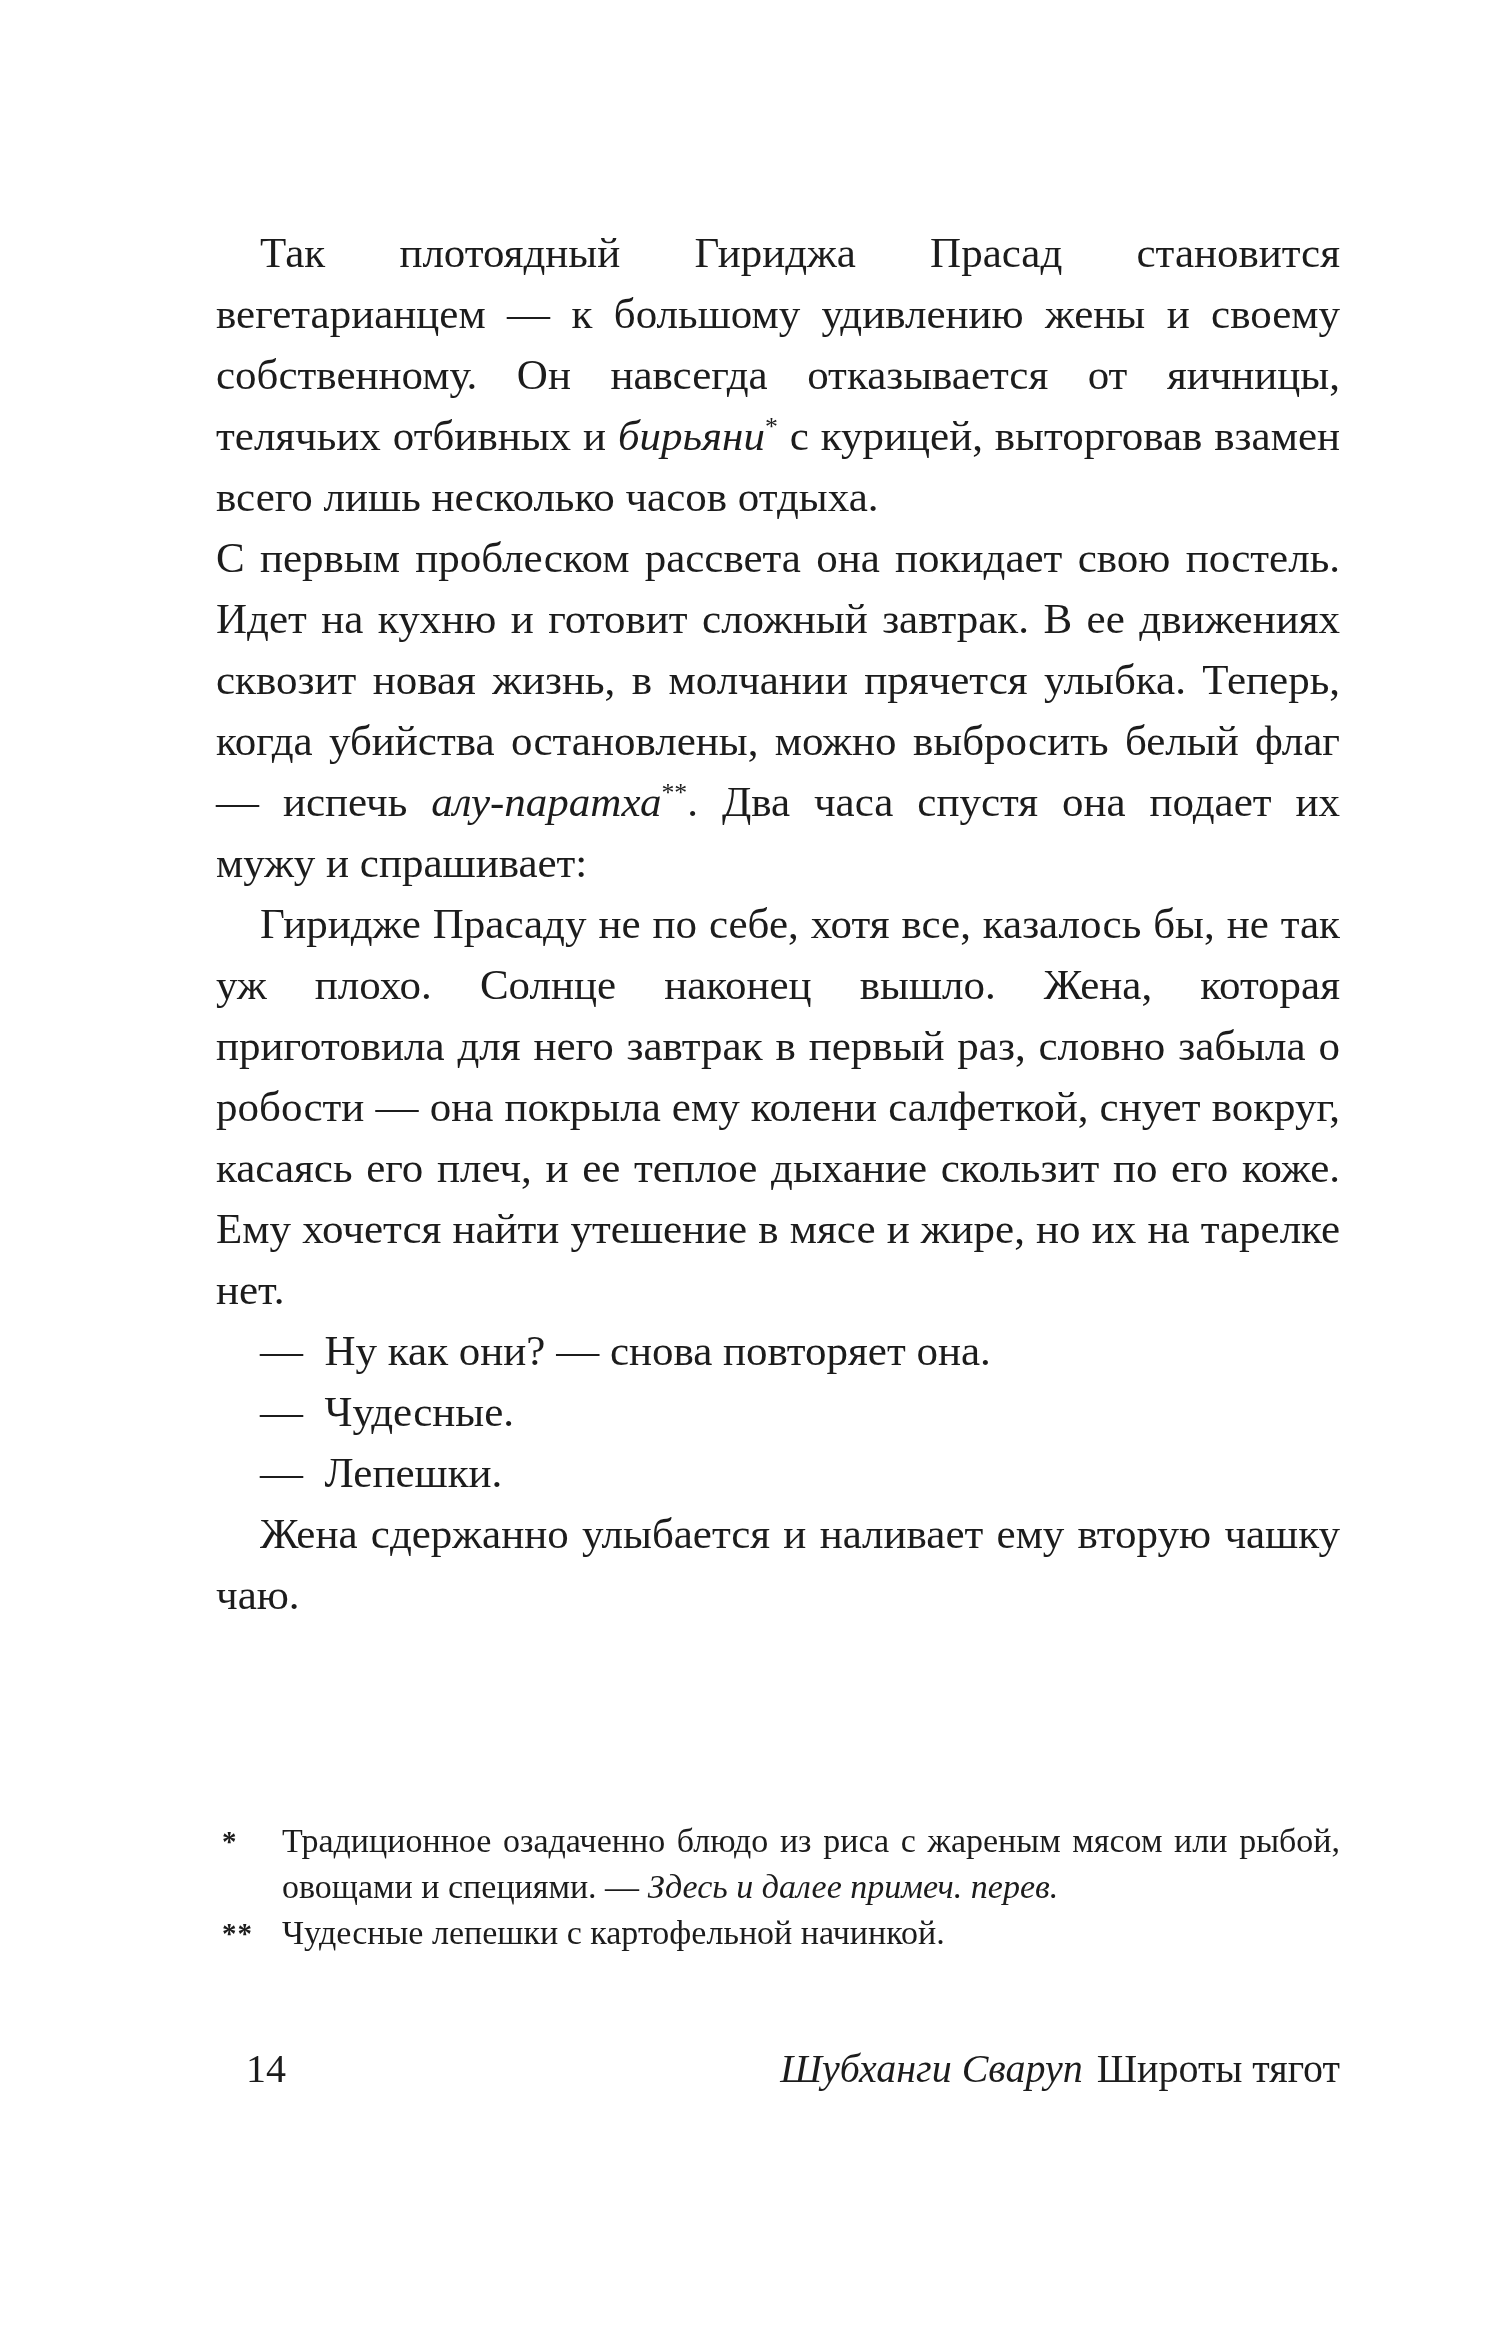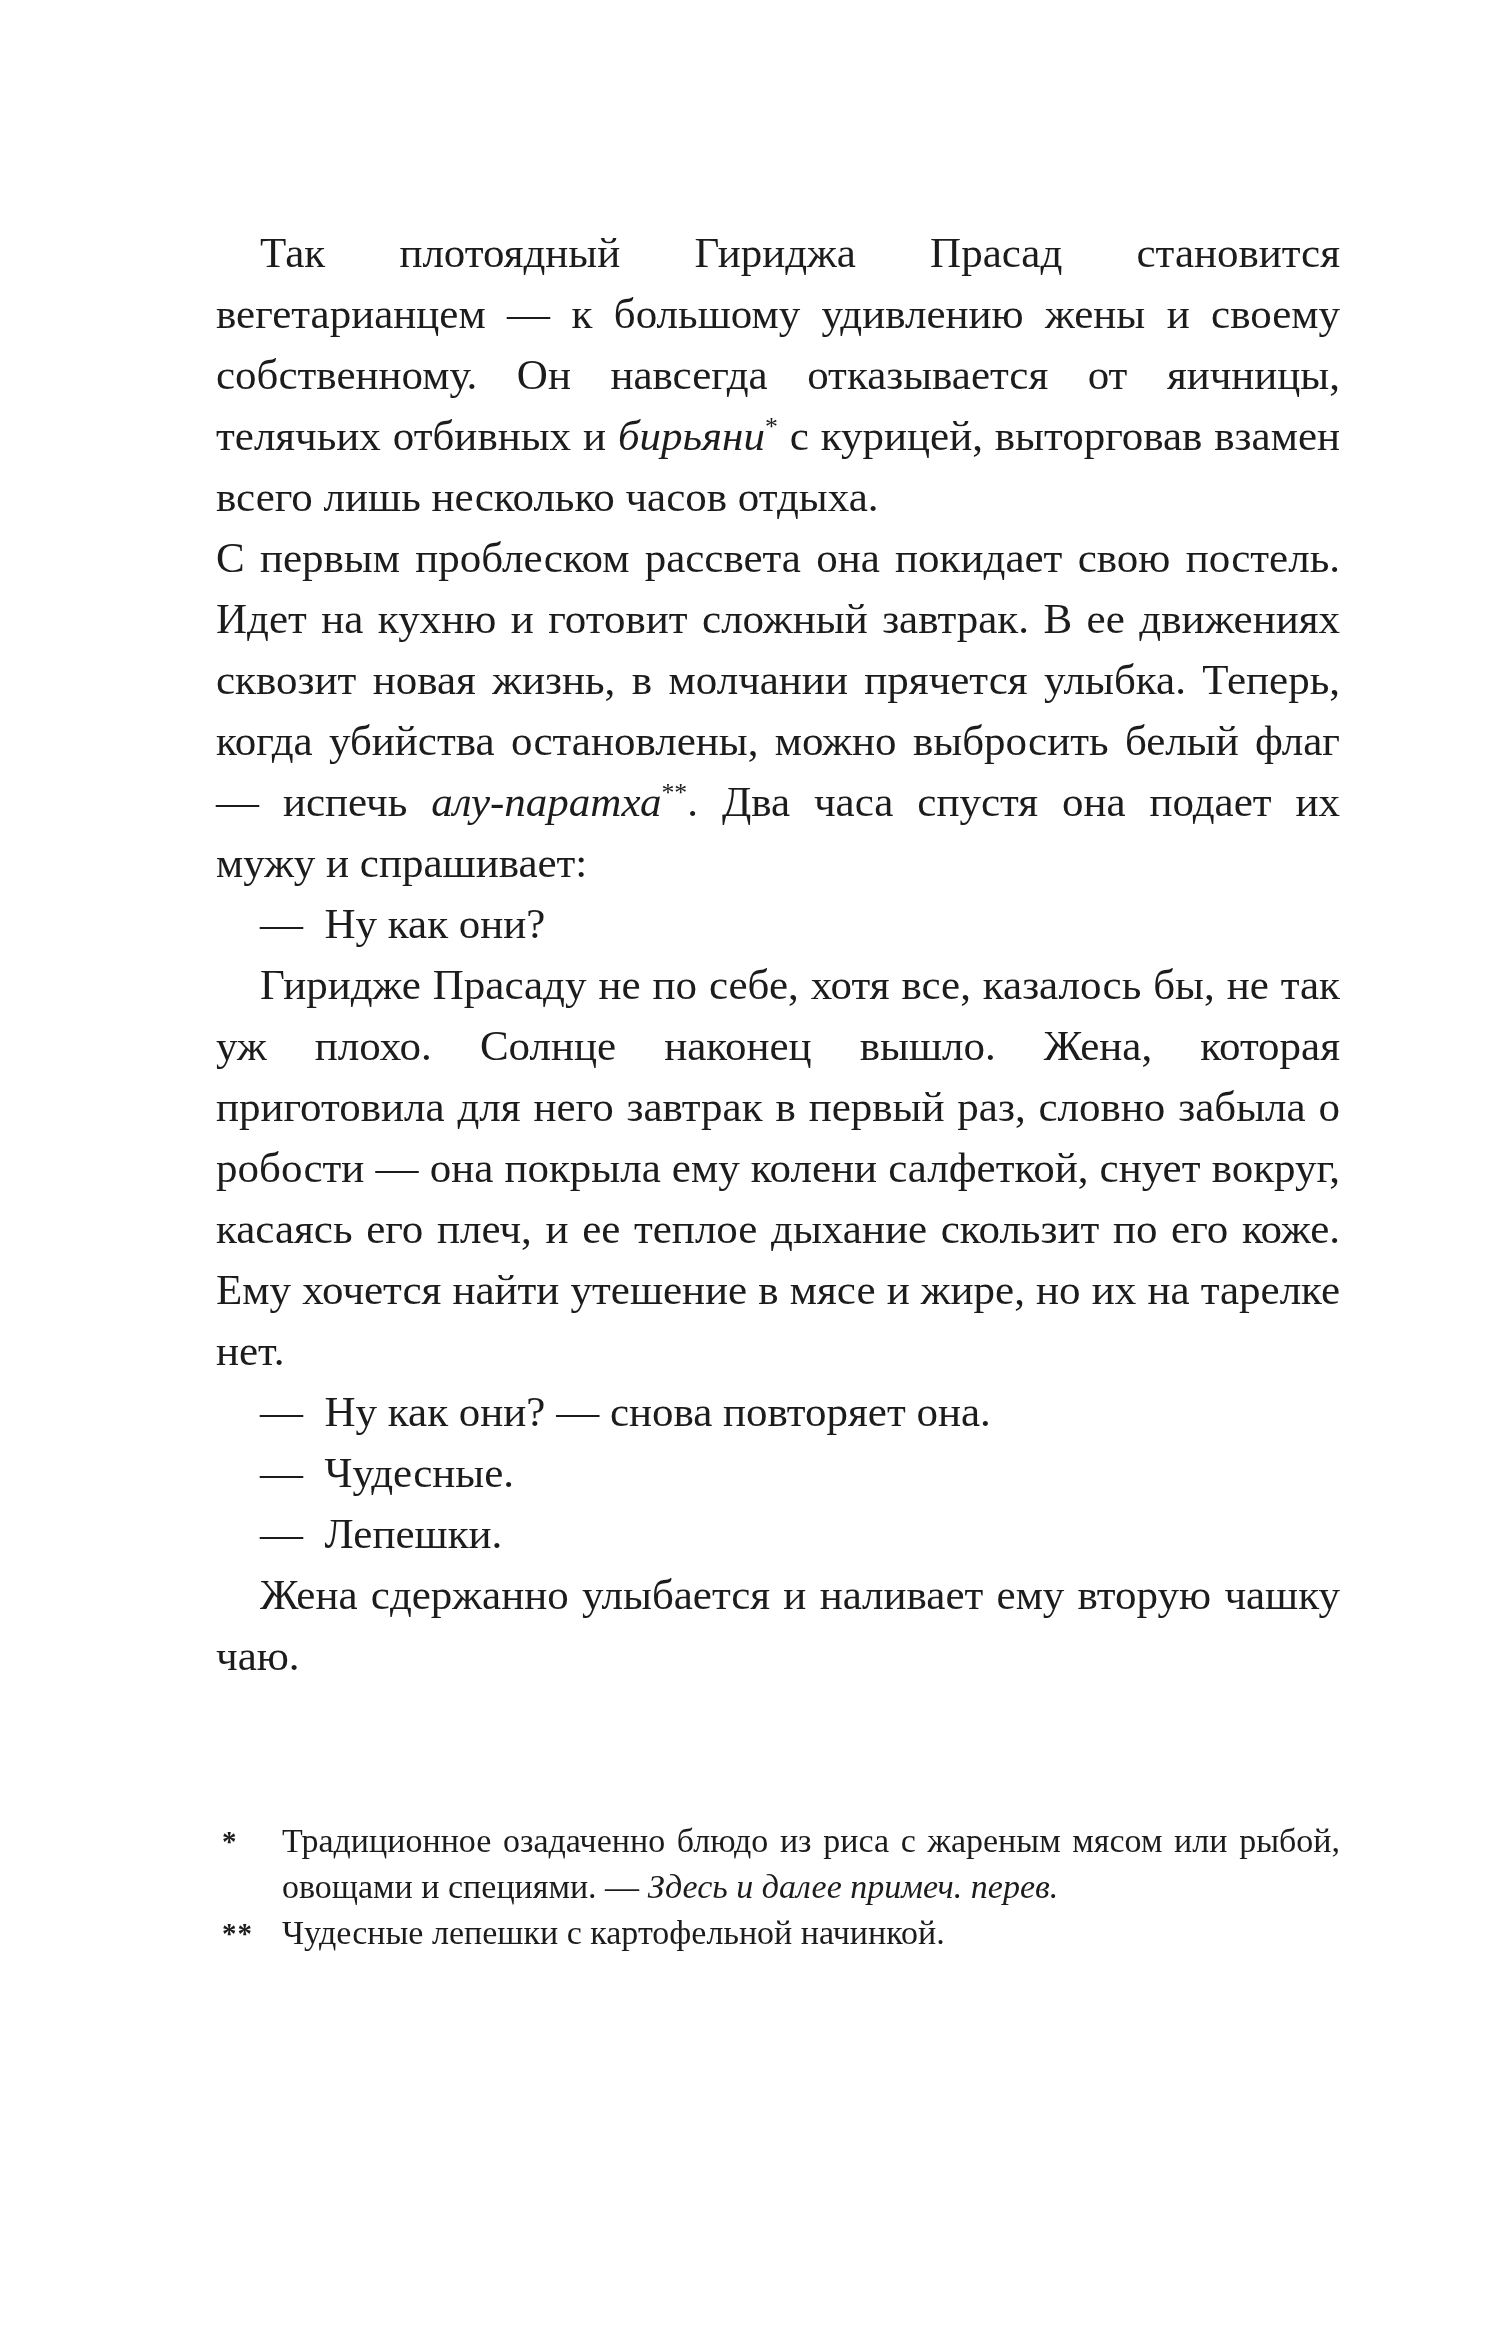--- a/index.html
+++ b/index.html
@@ -81,33 +81,38 @@
   }
 </style>
 </head>
 <body>
 
 <div class="page">
 
   <main class="body-text" id="body-text">
       <p class="para indent"><span>Так плотоядный Гириджа Прасад становится вегетарианцем — к большому удивлению жены и своему собственному. Он навсегда отказывается от яичницы, телячьих отбивных и </span><span class="italic">бирьяни</span><sup class="sup">*</sup><span> с курицей, выторговав взамен всего лишь несколько часов отдыха.</span></p>
       <p class="para section-gap"><span>С первым проблеском рассвета она покидает свою постель. Идет на кухню и готовит сложный завтрак. В ее движениях сквозит новая жизнь, в молчании прячется улыбка. Теперь, когда убийства остановлены, можно выбросить белый флаг — испечь </span><span class="italic">алу-паратха</span><sup class="sup">**</sup><span>. Два часа спустя она подает их мужу и спрашивает:</span></p>
-      <p class="para indent"><span>— Ну как они?</span></p>
       <p class="para indent"><span>Гиридже Прасаду не по себе, хотя все, казалось бы, не так уж плохо. Солнце наконец вышло. Жена, которая приготовила для него завтрак в первый раз, словно забыла о робости — она покрыла ему колени салфеткой, снует вокруг, касаясь его плеч, и ее теплое дыхание скользит по его коже. Ему хочется найти утешение в мясе и жире, но их на тарелке нет.</span></p>
       <p class="para indent"><span>— Ну как они? — снова повторяет она.</span></p>
       <p class="para indent"><span>— Чудесные.</span></p>
       <p class="para indent"><span>— Лепешки.</span></p>
       <p class="para indent"><span>Жена сдержанно улыбается и наливает ему вторую чашку чаю.</span></p>
     </main>
 
   <section class="footnotes" id="footnotes">
       <div class="footnote">
         <span class="fn-marker">*</span>
         <div class="fn-text"><span>Традиционное озадаченно блюдо из риса с жареным мясом или рыбой, овощами и специями. — </span><span class="italic">Здесь и далее примеч. перев.</span></div>
       </div>
       <div class="footnote">
         <span class="fn-marker">**</span>
         <div class="fn-text"><span>Чудесные лепешки с картофельной начинкой.</span></div>
       </div>
     </section>
 
+  <footer class="page-footer">
+    <span class="page-number">14</span>
+    <span class="running-title">
+      <span class="author">Шубханги Сваруп</span><span>Широты тягот</span>
+    </span>
+  </footer>
 
 </div>
 
 </body></html>

